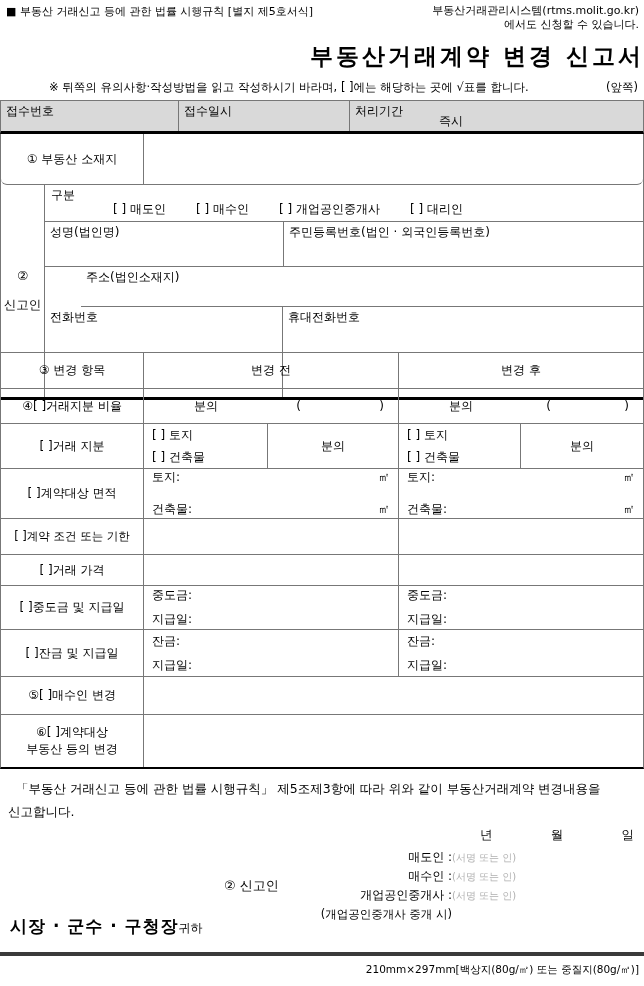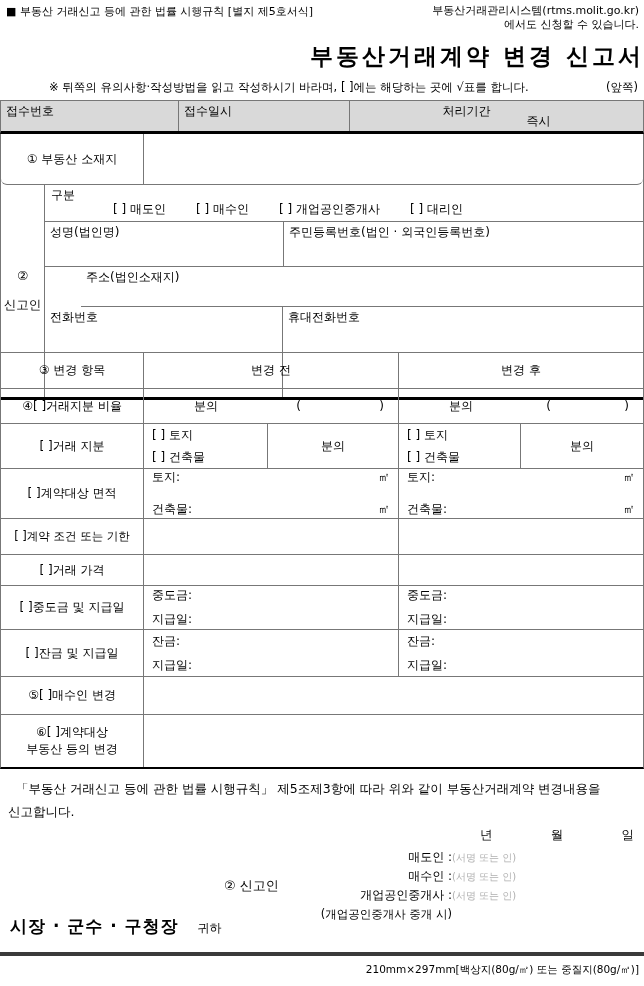--- a/index.html
+++ b/index.html
@@ -23,21 +23,21 @@
   .note-row { position: absolute; top: 80px; left: 6px; right: 6px;
     display: flex; justify-content: space-between; font-size: 11.5px; margin-left: 43px; }
 
   
   .receipt { position: absolute; top: 100px; left: 0; width: 644px; height: 34px;
     display: flex; background: #d9d9d9;
     border: 1px solid #777; border-bottom: 3px solid #000; }
   .receipt .cell { padding: 2px 5px; }
   .rc-number { width: 177px; }
   .rc-datetime { width: 171px; border-left: 1px solid #777; }
-  .rc-period { flex: 1; border-left: 1px solid #777; display: flex; justify-content: center; }
+  .rc-period { flex: 1; border-left: 1px solid #777; display: flex; }
   .rc-period .val { margin-left: 36px; margin-top: 10px; }
 
   
   .applicant { position: absolute; top: 134px; left: 0; width: 644px;
     border-left: 1px solid #777; border-right: 1px solid #777; border-bottom: 3px solid #000; }
   .ap-row1 { display: flex; height: 51px; border-bottom: 1px solid #777; border-radius: 6px; }
   .ap-row1 .label { width: 143px; border-right: 1px solid #777;
     display: flex; align-items: center; justify-content: center; }
   .ap-row1 .value { flex: 1; }
   .ap-body { display: flex; height: 212px; }
@@ -103,21 +103,21 @@
   .sig-block { position: absolute; top: 848px; left: 0; right: 0; }
   .sig-declarant { position: absolute; left: 224px; top: 29px; font-size: 13px; }
   .sig-row { display: flex; height: 19px; align-items: center; }
   .sig-name { width: 452px; text-align: right; white-space: nowrap; }
   .sig-seal { flex: 1; text-align: left; padding-right: 10px;
     color: #b0b0b0; font-size: 10px; white-space: nowrap; }
   .sig-note { font-size: 11.5px; }
 
   .recipient { position: absolute; top: 915px; left: 10px; }
   .recipient .r-title { font-size: 17px; font-weight: bold; letter-spacing: 1px; }
-  .recipient .r-hon { font-size: 12px; margin-left: 19px; }
+  .recipient .r-hon { font-size: 12px; margin-left: 0; }
 
   .bottom-rule { position: absolute; top: 952px; left: 0; width: 644px; height: 4px;
     background: #3a3a3a; }
   .paper-spec { position: absolute; top: 963px; right: 5px; font-size: 10.5px; }
 </style>
 </head>
 <body>
 
 <div class="page">
 

